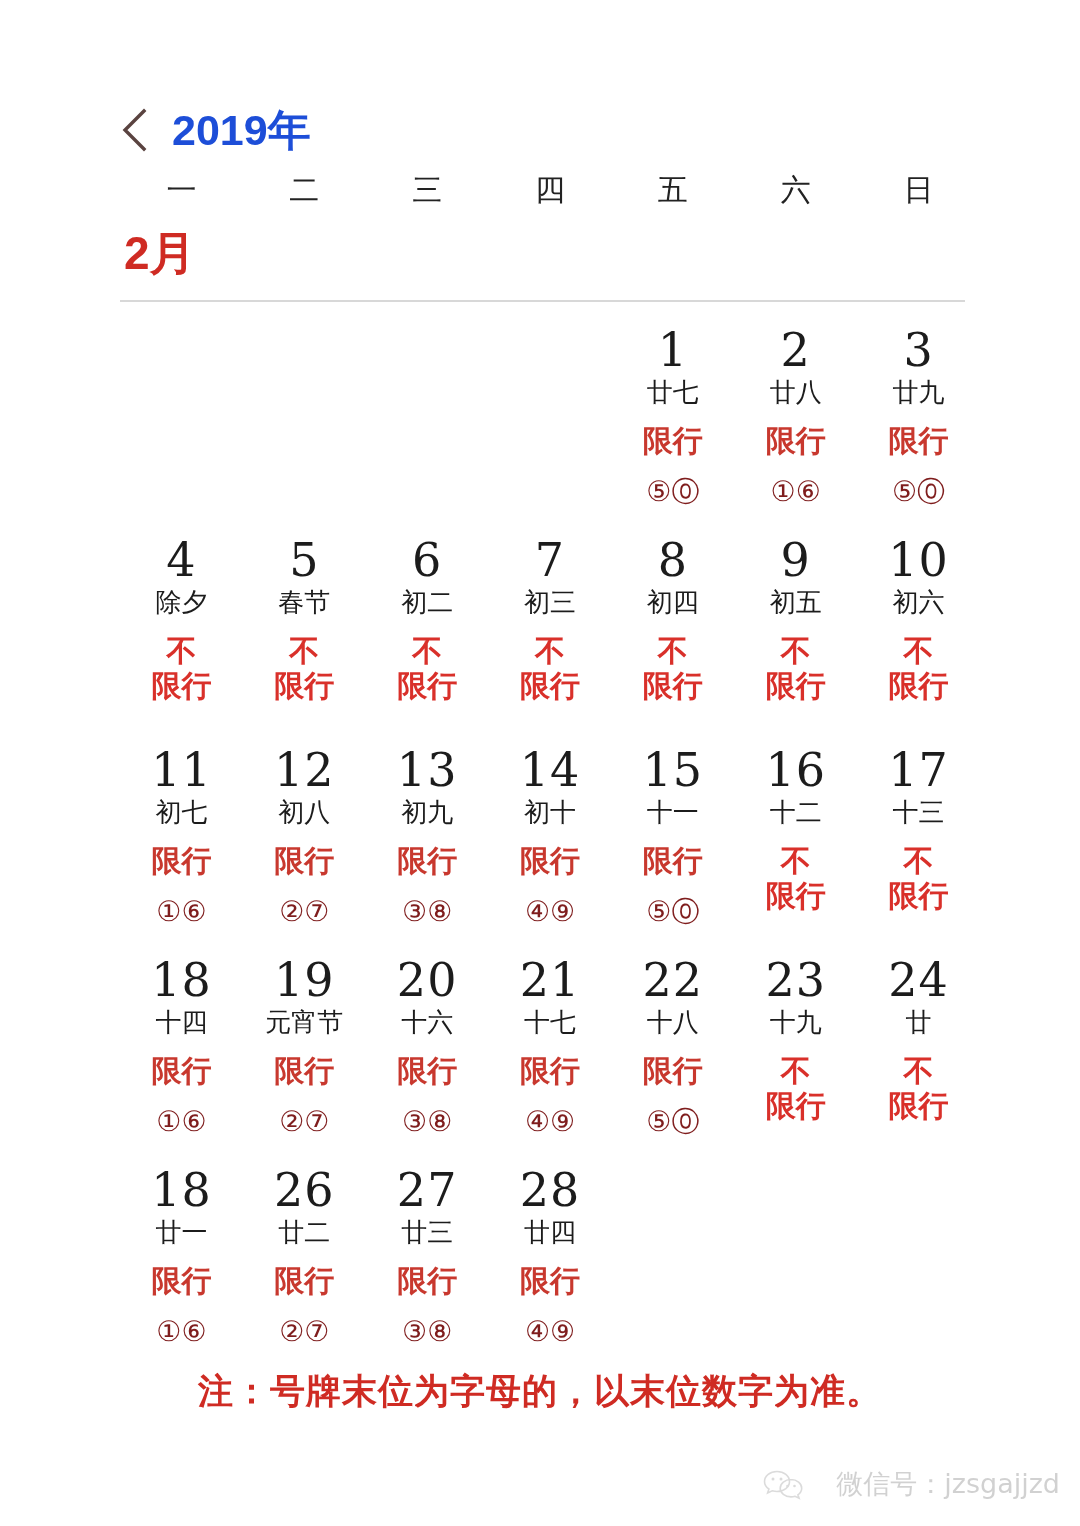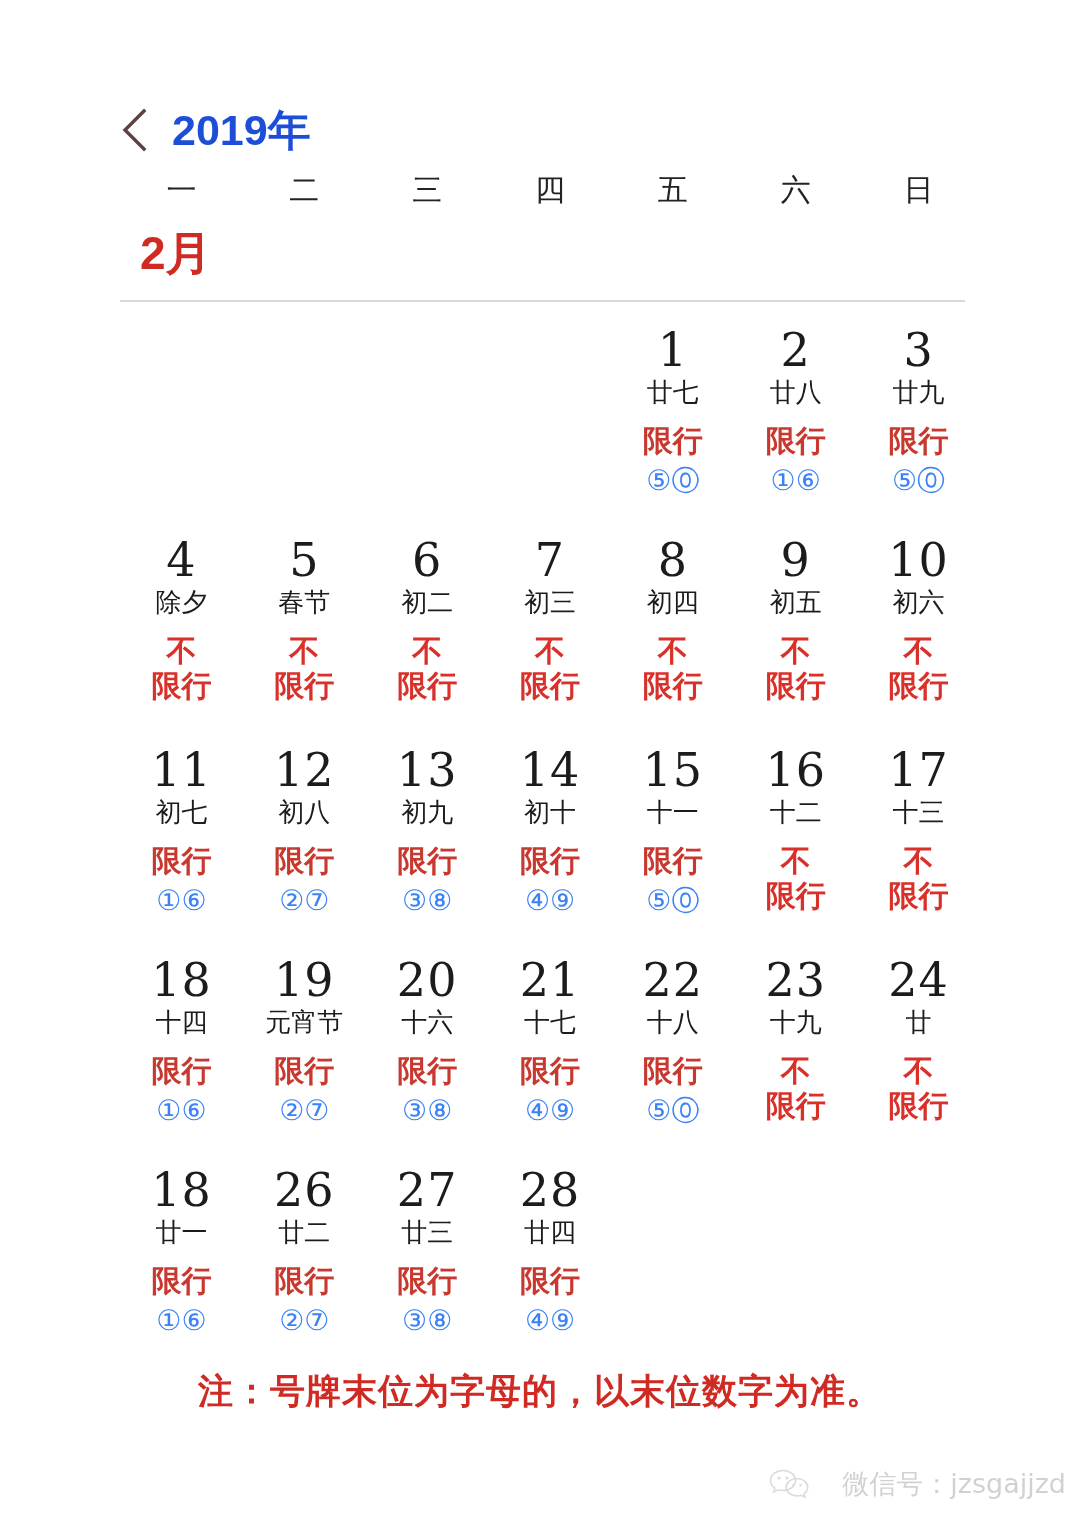--- a/index.html
+++ b/index.html
@@ -62,21 +62,21 @@
     text-align: center;
     font-size: 30px;
     color: #222222;
     font-family: "DejaVu Sans", "Liberation Sans", sans-serif;
     line-height: 1.3;
   }
 
   
   .month-label {
     position: absolute;
-    left: 140px;
+    left: 124px;
     top: 228px;
     font-size: 46px;
     font-weight: bold;
     color: #cf2b23;
     line-height: 1.1;
     white-space: nowrap;
   }
 
   .divider {
     position: absolute;
@@ -126,23 +126,23 @@
     line-height: 1.18;
     margin-top: 14px;
     white-space: pre-line;
   }
   .status.restricted { color: #c8382e; }
   .status.free { color: #d9302a; }
 
   .plates {
     font-family: "DejaVu Sans", "Liberation Sans", sans-serif;
     font-size: 28px;
-    color: #3b82f6;
+    color: #7f1d1d;
     line-height: 1.1;
-    margin-top: 8px;
+    margin-top: 19px;
     letter-spacing: 0px;
     white-space: nowrap;
   }
 
   
   .note {
     position: absolute;
     left: 0;
     top: 1368px;
     width: 1080px;
@@ -151,23 +151,24 @@
     font-weight: bold;
     font-size: 35px;
     color: #cf2b23;
     letter-spacing: 1px;
     white-space: nowrap;
   }
 
   
   .watermark {
     position: absolute;
-    right: 14px;
+    right: 20px;
     top: 1466px;
     display: flex;
+    align-items: center;
     opacity: 0.30;
     gap: 24px;
   }
   .wechat-icon {
     width: 42px;
     height: 34px;
     margin-right: 8px;
     flex: none;
     display: block;
   }

